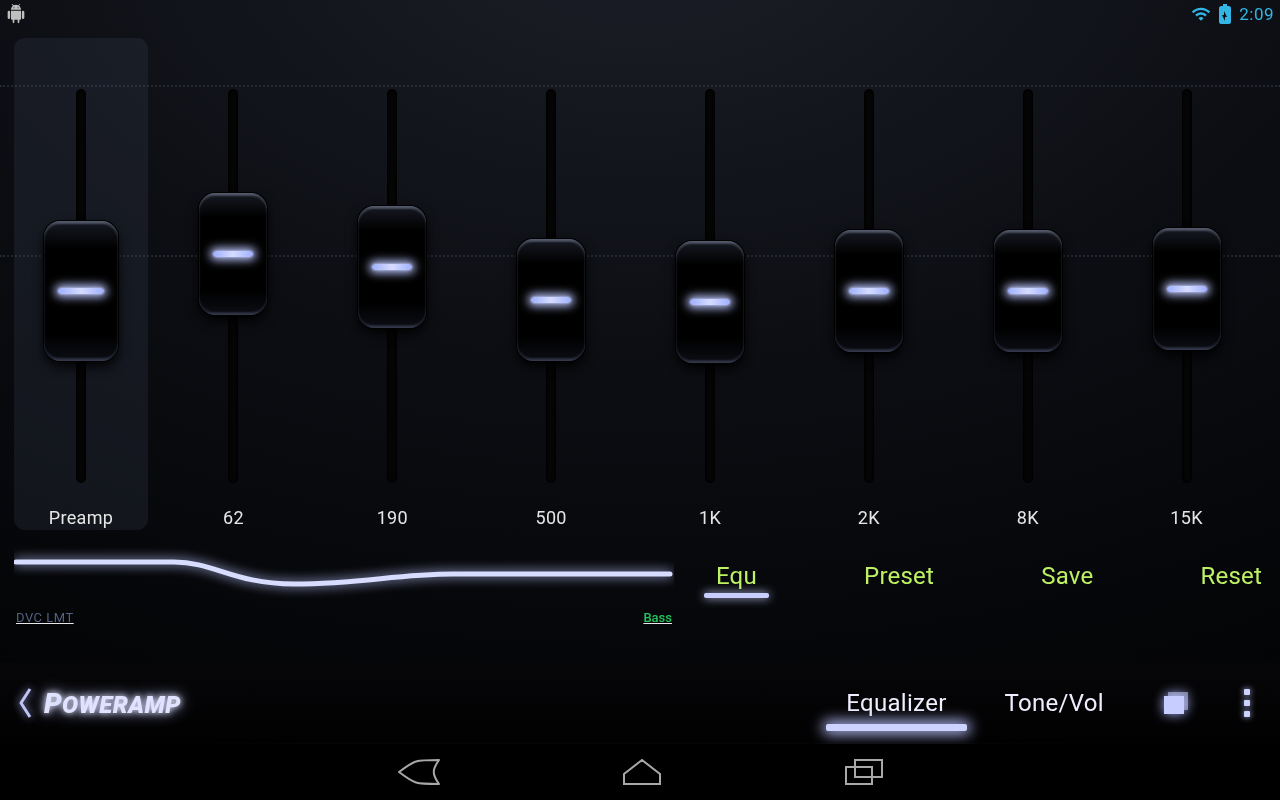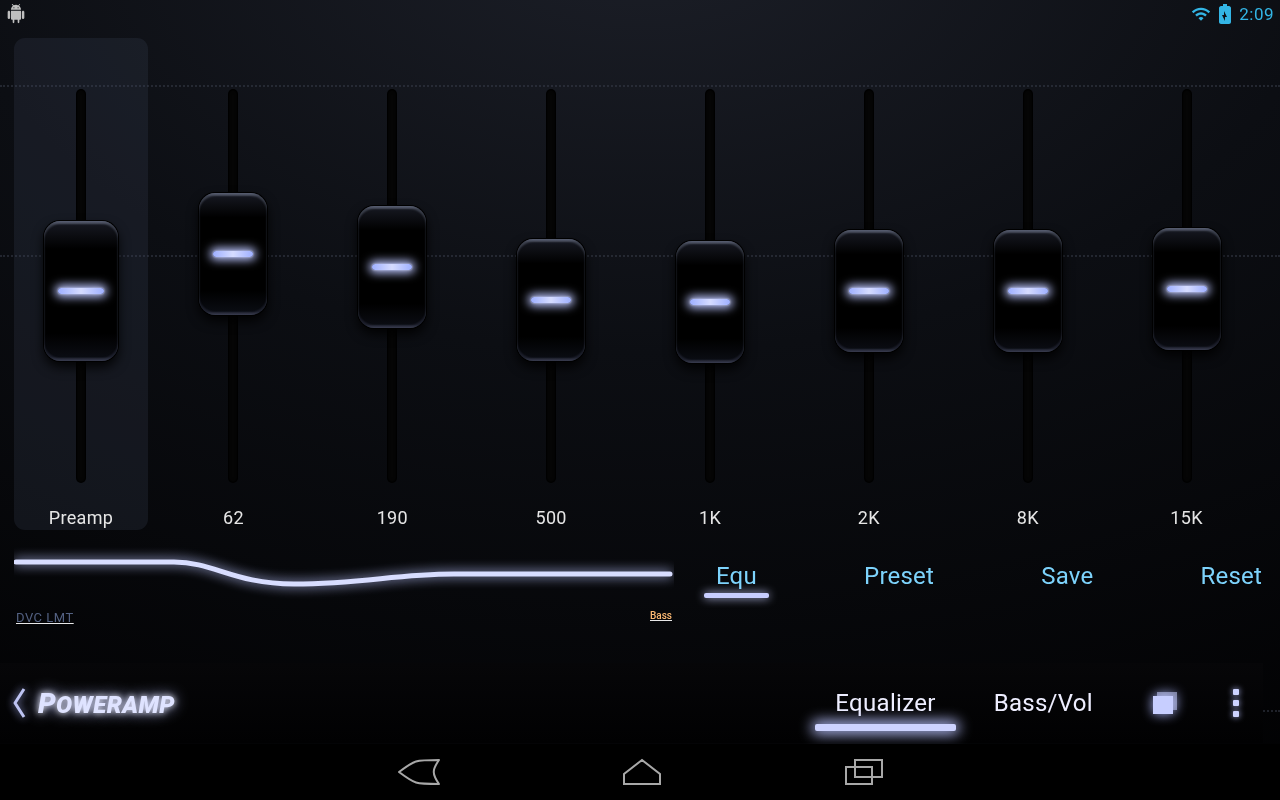--- a/index.html
+++ b/index.html
@@ -34,28 +34,28 @@
   .eq-col.preamp .knob{width:74px;left:calc(50% - 37px);height:140px;}
   .knob::after { content:""; position:absolute; left:14px; right:14px; top:calc(50% - 3px); height:6px; border-radius:3px;
     background:linear-gradient(90deg,#9fb0ff,#d6dcff 50%,#9fb0ff); box-shadow:0 0 10px 3px #bcc6ff, 0 0 2px #fff; }
 
   
   .curve-row { position:absolute; left:14px; right:14px; top:546px; height:106px; display:flex; align-items:flex-start; }
   .curve-wrap { flex:0 0 670px; display:flex; flex-direction:column;text-decoration:underline; }
   svg.curve { width:660px; height:60px; }
   .curve-labels { display:flex; justify-content:space-between; width:660px; padding:4px 2px 0; }
   .curve-labels span.dvc{ color:#536182; font-size:13px; letter-spacing:.5px;}
-  .curve-labels span.bass{ color:#fdba74; font-size:10px; font-weight:500;}
+  .curve-labels span.bass{ color:#22c55e; font-size:13px; font-weight:500;}
   .action-row { flex:1; display:flex; align-items:flex-start; justify-content:space-between; padding-left:28px; padding-top:16px;}
-  .action-row .btn { color:#7dd3fc; font-size:24px; letter-spacing:.2px; font-weight:400; cursor:pointer; padding:0 4px;}
+  .action-row .btn { color:#bef264; font-size:24px; letter-spacing:.2px; font-weight:400; cursor:pointer; padding:0 4px;}
   .action-row .btn.active{ position:relative;}
   .action-row .btn.active::after{ content:""; position:absolute; left:-8px; right:-8px; bottom:-8px; height:5px; background:#c8ceff; box-shadow:0 0 10px #c8ceff; border-radius:2px;}
 
   
-  .app-bar { position:absolute; left:0; right:17px; top:663px; height:80px; background:linear-gradient(#060608,#010102); display:flex; align-items:center; padding:0 12px; gap:10px;}
+  .app-bar { position:absolute; left:0; right:0; top:663px; height:80px; background:linear-gradient(#060608,#010102); display:flex; align-items:center; padding:0 18px; gap:10px;}
   .back-caret { width:16px; height:32px; fill:#c0c9ff; opacity:.95; filter:drop-shadow(0 0 4px #aeb8ff);}
   .logo { font-family:"Arial Black","Roboto",sans-serif; font-weight:900; font-style:italic; font-size:28px; color:#dfe3ff; letter-spacing:.4px; text-shadow:0 0 15px #b8c0ff, 0 0 6px #fff;}
   .logo small{font-size:24px;font-weight:900;}
   .app-bar .spacer{flex:1;}
   .tab { position:relative; color:#eef; font-size:24px; font-weight:400; padding:0 24px; cursor:pointer; letter-spacing:.3px;}
   .tab.active::after{content:"";position:absolute;left:4px;right:4px;bottom:-14px;height:7px;background:#cdd3ff;box-shadow:0 0 14px 3px #bac3ff;border-radius:2px;}
   .appicon{width:40px;height:40px;margin:0 18px;cursor:pointer;display:flex;align-items:center;justify-content:center;}
   .appicon svg{fill:#c7ceff;filter:drop-shadow(0 0 6px #aeb8ff);}
   .more-dots{display:flex;flex-direction:column;gap:5px;align-items:center;width:30px;cursor:pointer;margin-left:8px;}
   .more-dots span{width:6px;height:6px;background:#cdd3ff;border-radius:1px;box-shadow:0 0 6px #bac3ff;}
@@ -167,21 +167,21 @@
   </div>
 </div>
 
 <div class="app-bar">
   <svg class="back-caret" viewBox="0 0 16 32">
       <path d="M12 2 L3 16 L12 30" stroke="#c8ceff" stroke-width="3" fill="none" stroke-linejoin="round"></path>
     </svg>
   <span class="logo">P<small>OWERAMP</small></span>
   <span class="spacer"></span>
   <span class="tab active">Equalizer</span>
-  <span class="tab">Bass/Vol</span>
+  <span class="tab">Tone/Vol</span>
   <span class="appicon">
     <svg width="32" height="30" viewBox="0 0 32 30">
         <path d="M4 8h20v18H4z" fill="#c7ceff"></path>
         <path d="M8 4h20v18H8z" fill="#c7ceff" opacity=".55"></path>
       </svg>
   </span>
   <div class="more-dots">
       <span></span>
       <span></span>
       <span></span>

